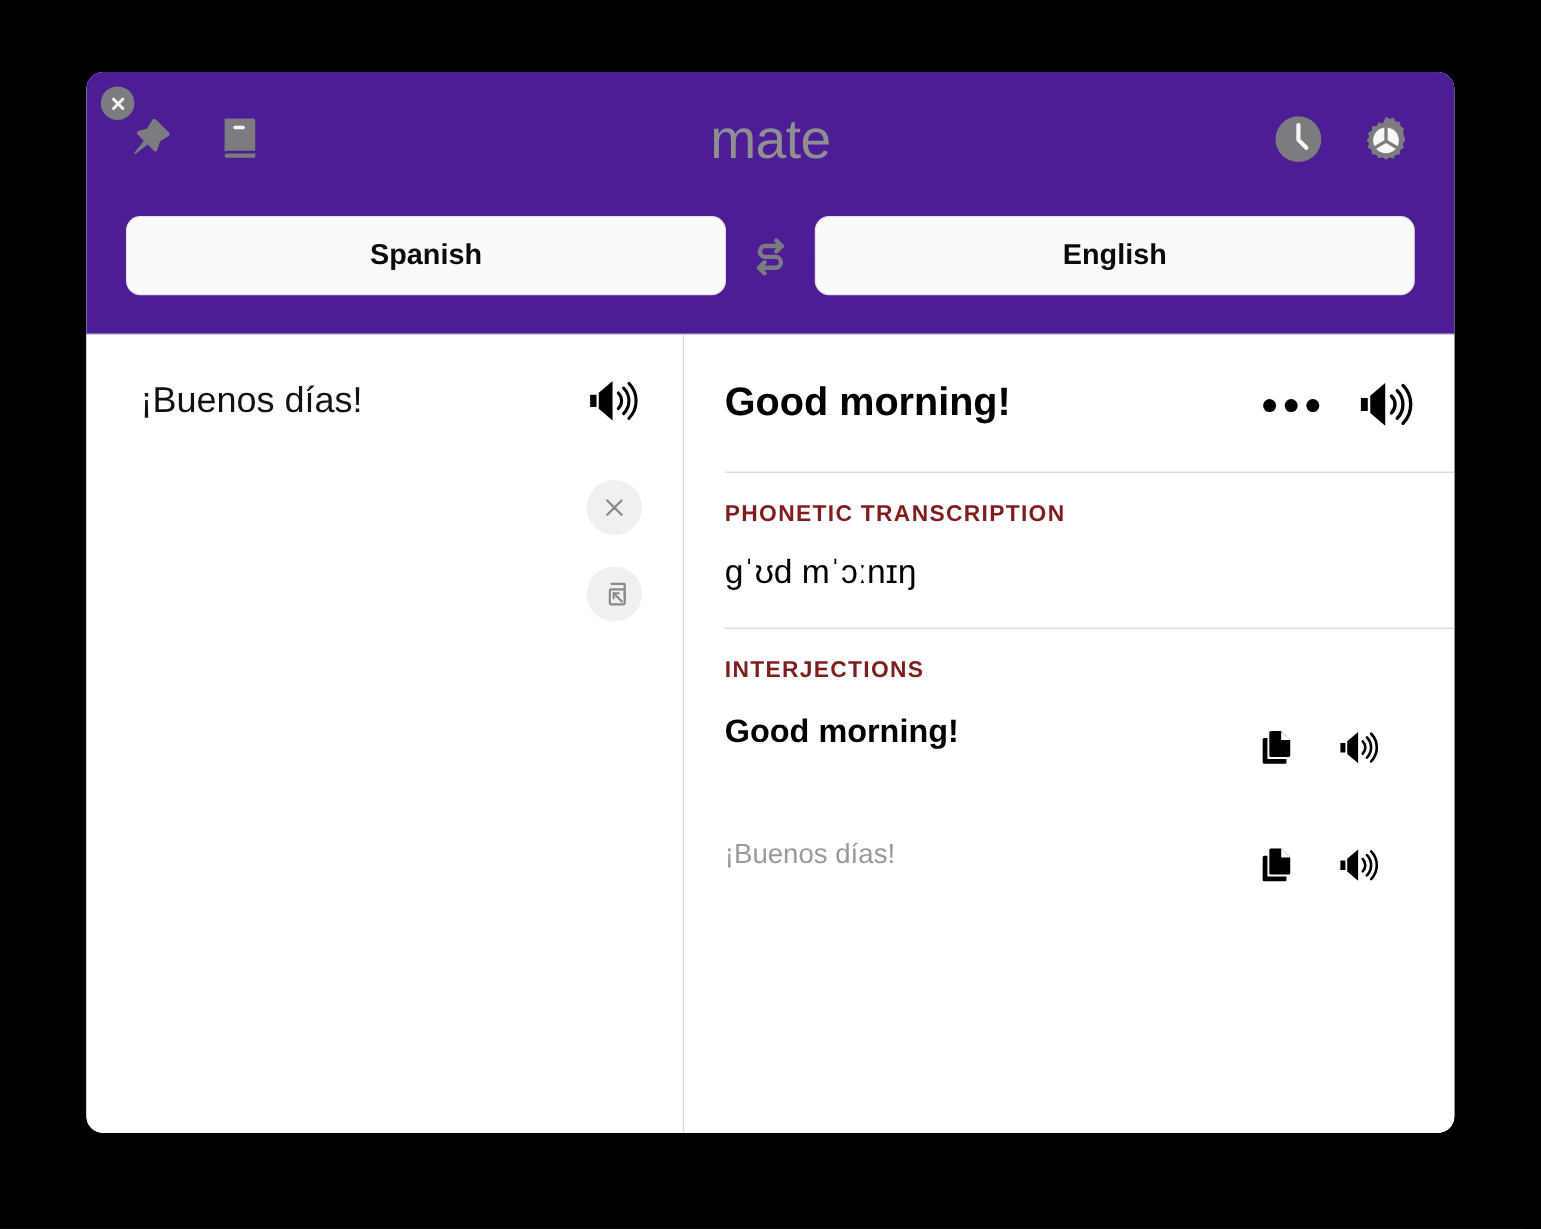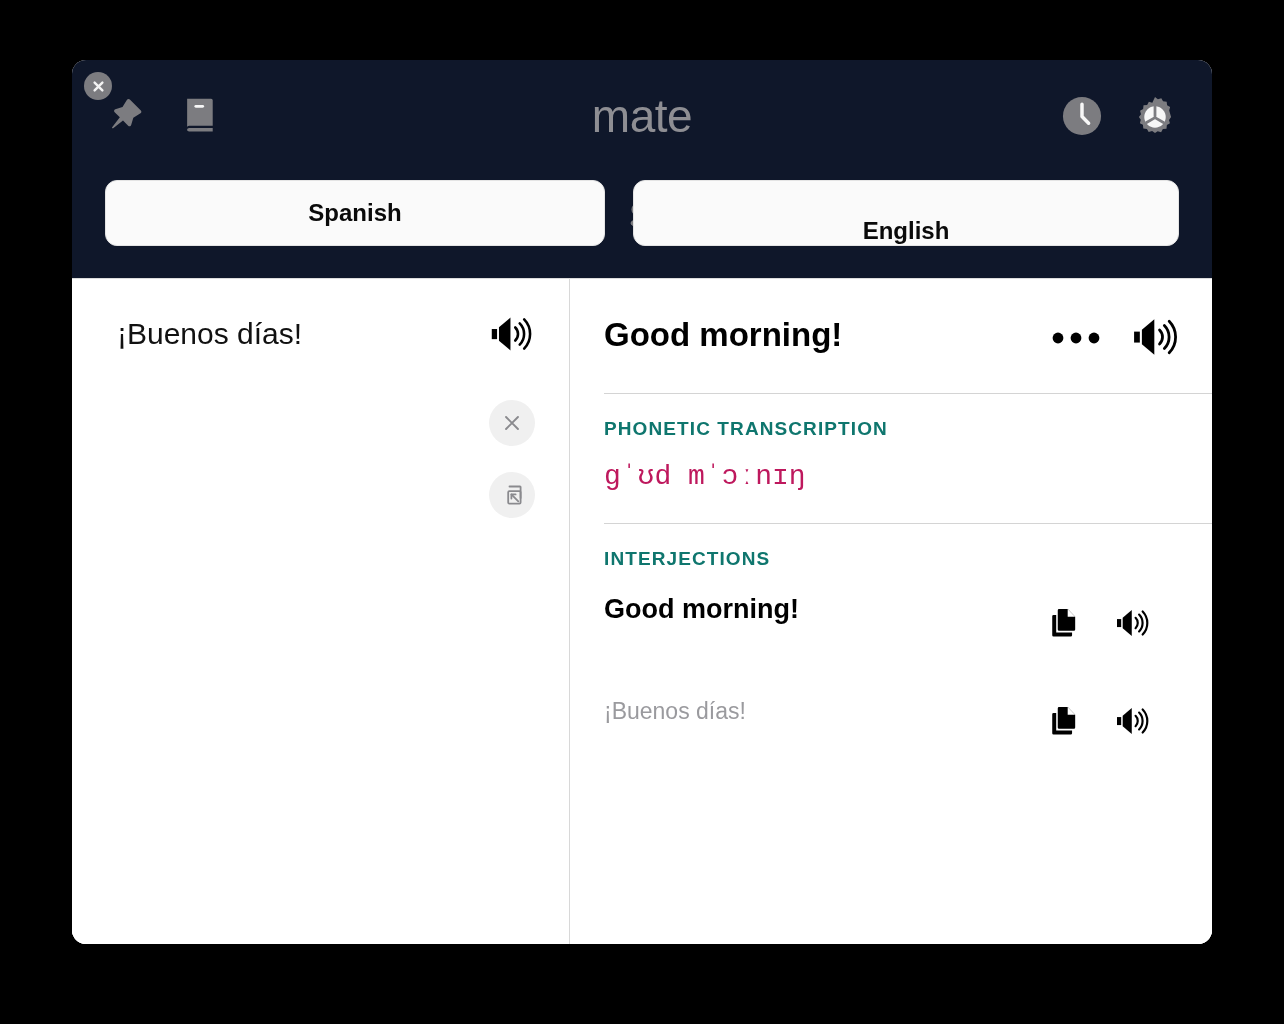--- a/index.html
+++ b/index.html
@@ -30,21 +30,21 @@
     display:flex; align-items:center; justify-content:center;
     z-index:50;
     cursor:pointer;
   }
   #close-badge svg{ display:block; }
 
   
   .header{
     position:relative;
     height:219px;
-    background:#0f172a;
+    background:#4c1d95;
     border-bottom:1px solid #dcdcdc;
   }
   .header-top{
     position:relative;
     height:112px;
   }
   .hdr-icon{
     position:absolute;
     display:flex; align-items:center; justify-content:center;
     color:#7c7c80;
@@ -82,21 +82,21 @@
     background:#fafafa;
     display:flex;
     align-items:center;
     justify-content:center;
     font-size:24px;
     font-weight:bold;
     color:#0a0a0a;
     cursor:pointer;
   }
   #lang-source-button{ position:absolute; left:33px;  width:500px; }
-  #lang-target-button{ position:absolute; right:33px; width:546px;align-items:flex-end; }
+  #lang-target-button{ position:absolute; right:33px; width:500px; }
   #swap-languages-button{
     position:absolute;
     left:50%; transform:translateX(-50%);
     width:60px; height:60px;
     display:flex; align-items:center; justify-content:center;
     color:#7c7c80;
     cursor:pointer;
   }
 
   
@@ -178,30 +178,29 @@
   }
   .hr{
     height:1px;
     background:#d4d4d4;
     margin-right:0;
   }
   .section-label{
     font-size:19px;
     font-weight:bold;
     letter-spacing:1.1px;
-    color:#0f766e;
+    color:#7f1d1d;
     padding-top:24px;
   }
   #phonetic-value{
     font-size:28px;
-    color:#be185d;
+    color:#000000;
     padding-top:20px;
     padding-bottom:29px;
     line-height:34px;
-    font-family:Liberation Mono, monospace;
   }
   .section-interjections{ padding-bottom:10px; }
   .entry{
     position:relative;
     padding-top:22px;
     min-height:98px;
   }
   .entry-term{
     font-size:27px;
     font-weight:bold;

